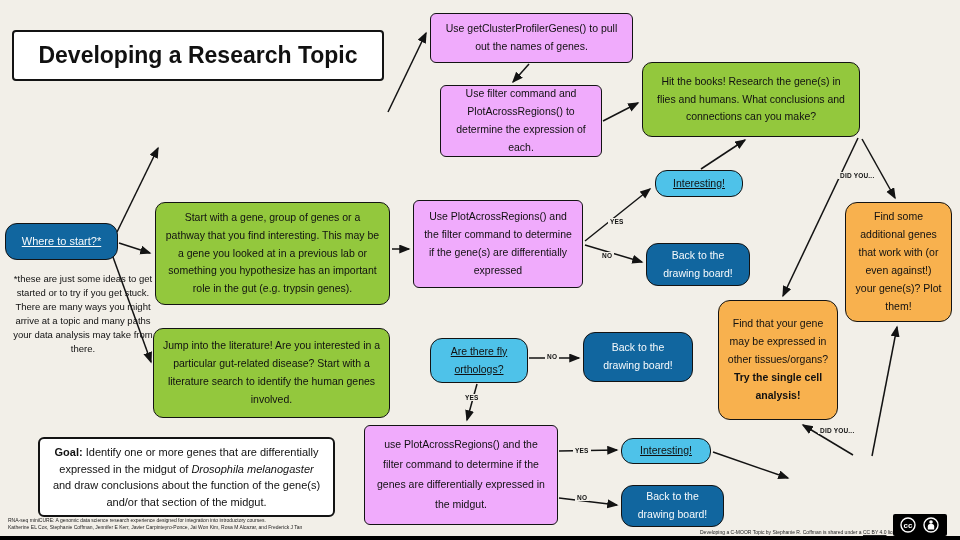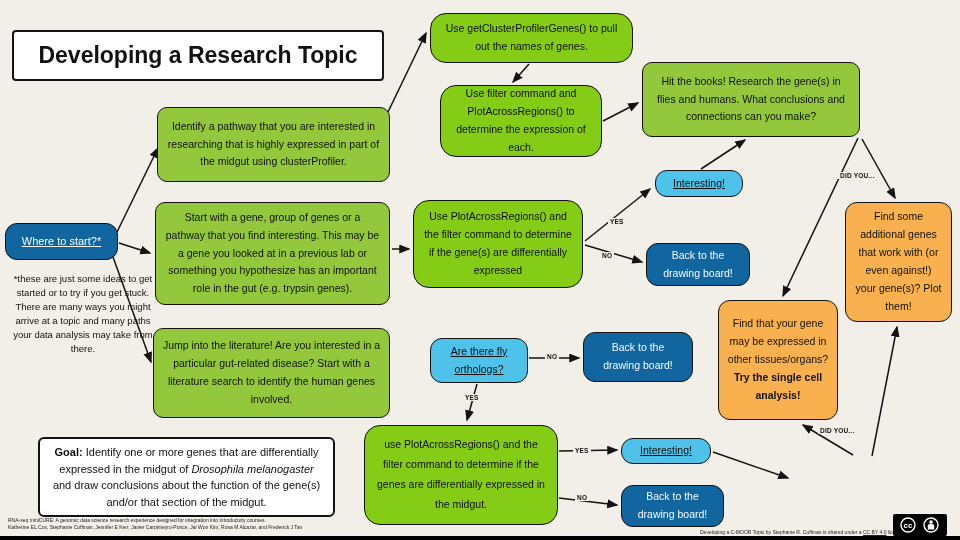--- a/index.html
+++ b/index.html
@@ -10,21 +10,21 @@
     position:absolute;
     border:1.5px solid #131313;
     box-sizing:border-box;
     display:flex;align-items:center;justify-content:center;
     text-align:center;
     font-size:10.5px;line-height:1.7;color:#111;
     padding:3px 8px;
     z-index:2;
   }
   .green{background:#93c83d;border-radius:10px;}
-  .cyan{background:#84cc16;border-radius:16px;}
+  .cyan{background:#f0abfc;border-radius:6px;}
   .cyan-light{background:#4ec2e9;border-radius:12px;text-decoration:underline;}
   .dblue{background:#11669f;color:#f6fafc;border-radius:12px;}
   .orange{background:#f8b14e;border-radius:12px;}
 
   .title-box{
     position:absolute;left:12px;top:30px;width:368px;height:47px;
     background:#ffffff;border:2px solid #131313;border-radius:4px;
     display:flex;align-items:center;justify-content:center;
     font-size:23px;font-weight:bold;color:#111;z-index:2;
   }
@@ -90,21 +90,20 @@
       <line x1="853" y1="455" x2="803" y2="425"></line>
       <line x1="872" y1="456" x2="897" y2="327"></line>
     </g>
   </svg>
 
   <div class="title-box">Developing a Research Topic</div>
 
   <div class="node dblue" style="left:5px;top:223px;width:113px;height:37px;font-size:11px;text-decoration:underline;">Where to start?*</div>
   <div class="footnote">*these are just some ideas to get started or to try if you get stuck. There are many ways you might arrive at a topic and many paths your data analysis may take from there.</div>
 
-  <div class="node green" style="left:157px;top:107px;width:233px;height:75px;">Identify a pathway that you are interested in researching that is highly expressed in part of the midgut using clusterProfiler.</div>
   <div class="node green" style="left:155px;top:202px;width:235px;height:103px;">Start with a gene, group of genes or a pathway that you find interesting. This may be a gene you looked at in a previous lab or something you hypothesize has an important role in the gut (e.g. trypsin genes).</div>
   <div class="node green" style="left:153px;top:328px;width:237px;height:90px;">Jump into the literature! Are you interested in a particular gut-related disease? Start with a literature search to identify the human genes involved.</div>
 
   <div class="node cyan" style="left:430px;top:13px;width:203px;height:50px;">Use getClusterProfilerGenes() to pull out the names of genes.</div>
   <div class="node cyan" style="left:440px;top:85px;width:162px;height:72px;">Use filter command and PlotAcrossRegions() to determine the expression of each.</div>
   <div class="node green" style="left:642px;top:62px;width:218px;height:75px;">Hit the books! Research the gene(s) in flies and humans. What conclusions and connections can you make?</div>
 
   <div class="node cyan" style="left:413px;top:200px;width:170px;height:88px;">Use PlotAcrossRegions() and the filter command to determine if the gene(s) are differentially expressed</div>
   <div class="node cyan-light" style="left:655px;top:170px;width:88px;height:27px;">Interesting!</div>
   <div class="node dblue" style="left:646px;top:243px;width:104px;height:43px;">Back to the drawing board!</div>

